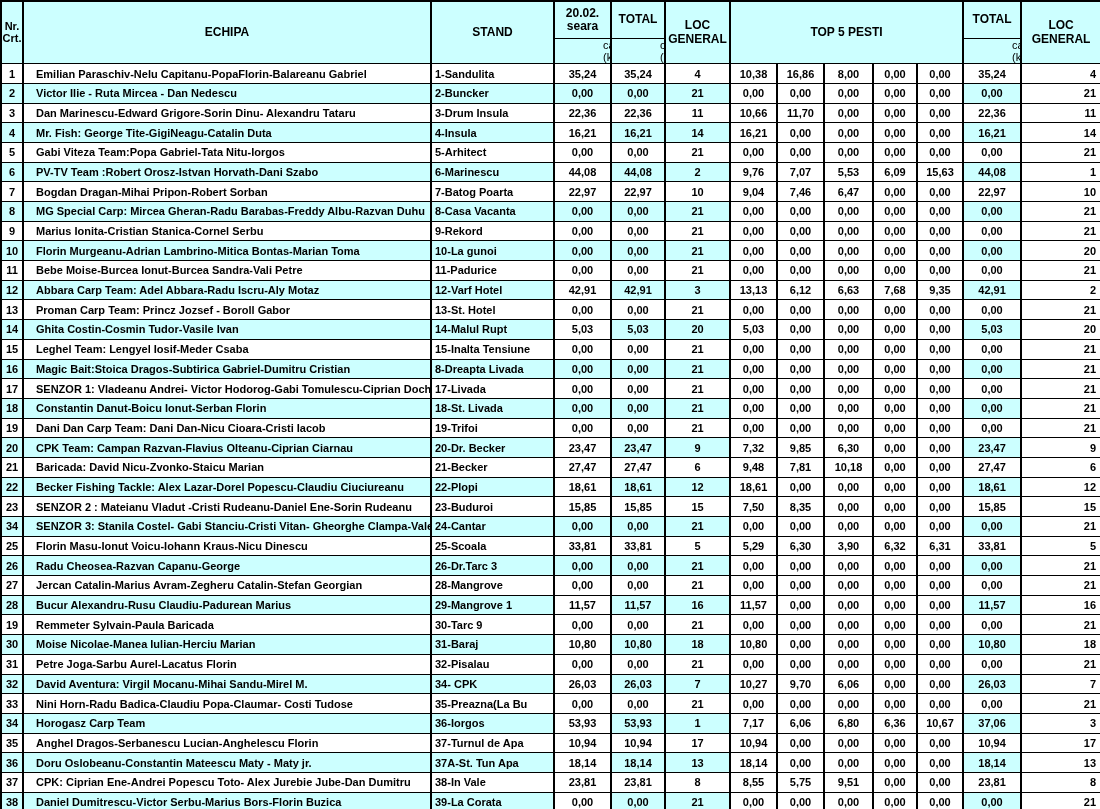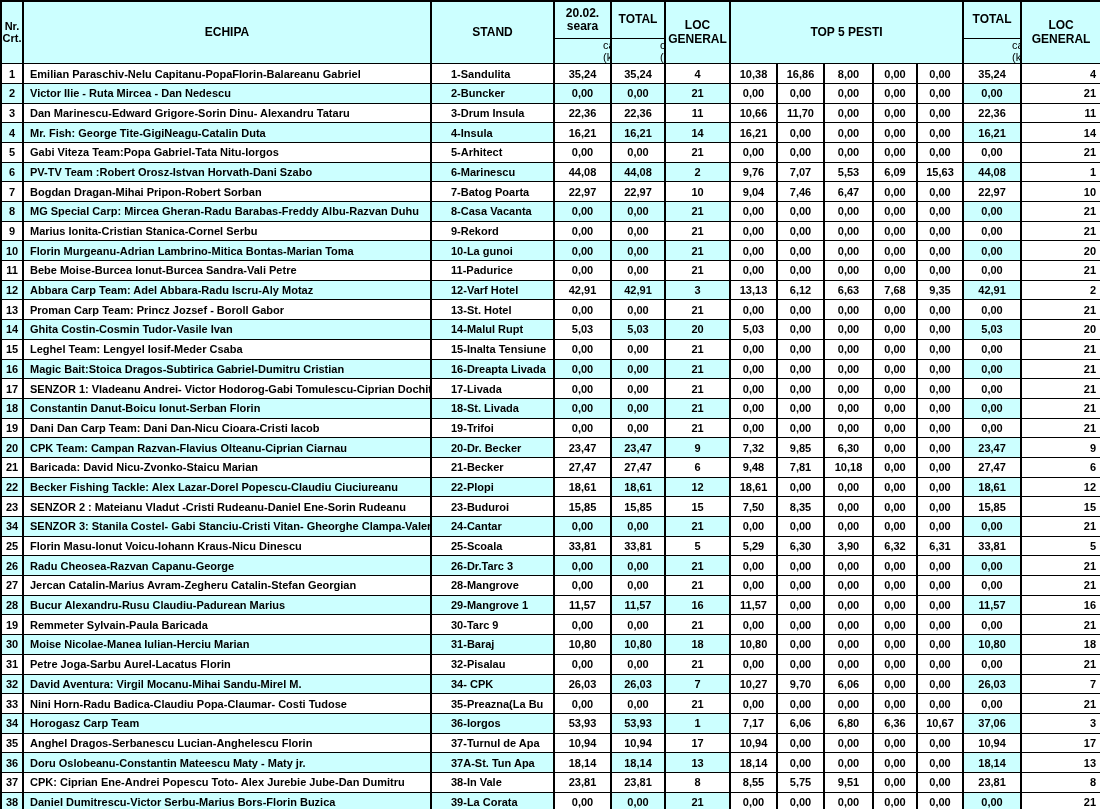--- a/index.html
+++ b/index.html
@@ -14,22 +14,22 @@
   thead th { background:var(--stripe); text-align:center; vertical-align:middle;
              font-size:12px; white-space:normal; line-height:1.1; }
   tr.hmain th { height:36px; }
   tr.hsub th { height:16px;padding-left:48px; }
   th.sub { font-weight:normal; font-size:11px; }
   th.nr-h { font-size:11px; word-break:break-all; line-height:1.05;margin-top:48px; }
   tbody td { height:18.7px; background:#fff; }
   tbody tr.stripe td { background:var(--stripe); }
   table tbody td.wht { background:#fff; }
   td.nr   { text-align:center; }
-  td.team { text-align:left; padding-left:6px; }
-  td.stand{ text-align:left; padding-left:19px; }
+  td.team { text-align:left; padding-left:12px; }
+  td.stand{ text-align:left; padding-left:3px; }
   td.num  { text-align:center; }
   td.loc2 { text-align:right; padding-right:4px; }
 </style>
 </head>
 <body>
 
 <table>
   <colgroup>
     <col style="width:22px">
       <col style="width:408px">
@@ -285,21 +285,21 @@
     <td class="num wht">0,00</td>
     <td class="num wht">0,00</td>
     <td class="num wht">0,00</td>
     <td class="num wht">0,00</td>
     <td class="num">0,00</td>
     <td class="loc2 wht">21</td>
   </tr>
       <tr class="stripe">
     <td class="nr">16</td>
     <td class="team">Magic Bait:Stoica Dragos-Subtirica Gabriel-Dumitru Cristian</td>
-    <td class="stand">16-Dreapta Livada</td>
+    <td class="stand">8-Dreapta Livada</td>
     <td class="num">0,00</td>
     <td class="num">0,00</td>
     <td class="num">21</td>
     <td class="num wht">0,00</td>
     <td class="num wht">0,00</td>
     <td class="num wht">0,00</td>
     <td class="num wht">0,00</td>
     <td class="num wht">0,00</td>
     <td class="num">0,00</td>
     <td class="loc2 wht">21</td>

